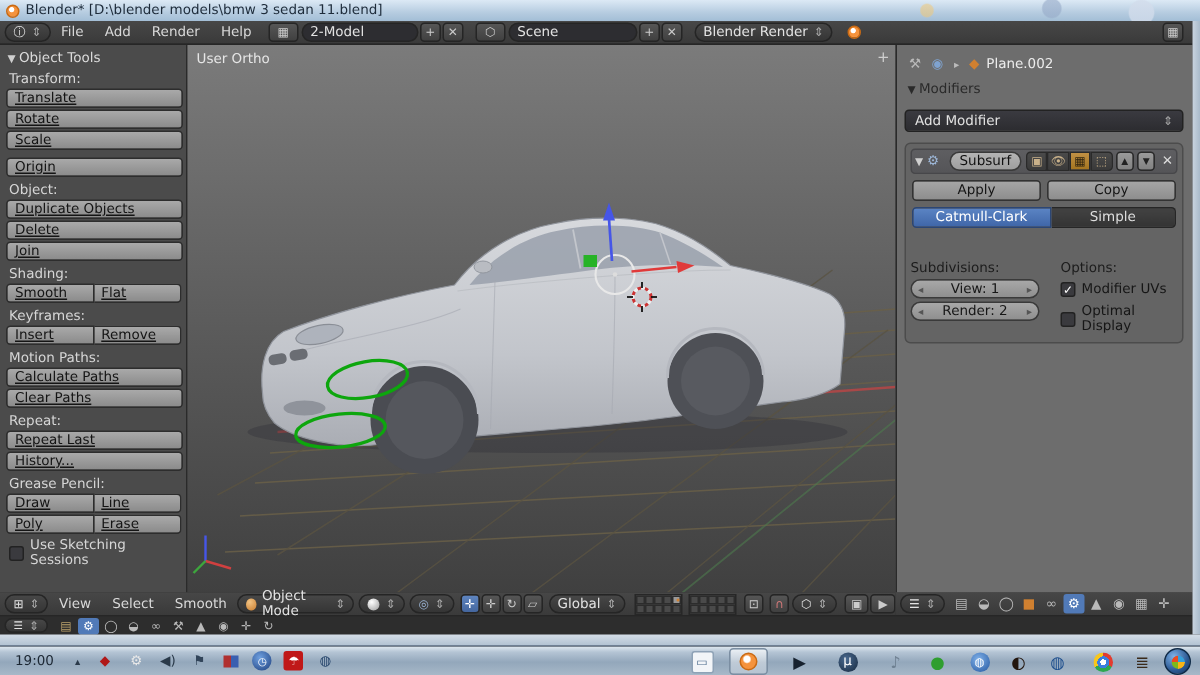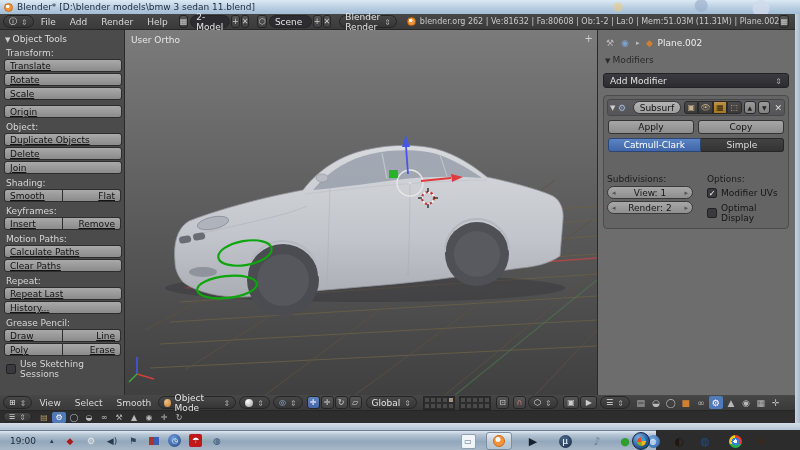--- a/index.html
+++ b/index.html
@@ -32,21 +32,21 @@
 
   
   .tool-shelf{left:0;top:30px;width:125px;height:365px;background:#4b4b4b;border-right:1px solid #2a2a2a;padding:2px 3px;overflow:hidden;}
   .panel-title{color:#dcdcdc;font-size:9px;margin:2px 0 4px 2px;}
   .panel-title::before{content:"▼ ";font-size:7px;color:#cfcfcf;}
   .shelf-label{color:#d6d6d6;margin:4px 0 1px 3px;font-size:9px;}
   .tbtn{display:block;width:118px;height:13px;line-height:12px;background:linear-gradient(#a9a9a9,#8b8b8b);
     border:1px solid #2d2d2d;border-radius:3px;color:#141414;padding:0 5px;margin:0 0 1px 1px;font-size:9px;text-decoration:underline;}
   .pair{display:flex;margin:0 0 1px 1px;}
   .pair .tbtn{width:59px;margin:0;border-radius:3px 0 0 3px;}
-  .pair .tbtn + .tbtn{border-radius:0 3px 3px 0;border-left:none;text-align:right;}
+  .pair .tbtn + .tbtn{border-radius:0 3px 3px 0;border-left:none;}
   .cbrow{display:flex;align-items:center;margin:3px 0 0 3px;color:#d6d6d6;}
   .cb{width:10px;height:10px;background:#3a3a3e;border:1px solid #222;border-radius:2px;margin-right:4px;display:inline-flex;align-items:center;justify-content:center;color:#fff;font-size:8px;flex:none;}
   .cb.checked::after{content:"✓";}
 
   
   .viewport{left:125px;top:30px;width:472px;height:365px;background:linear-gradient(#7b7b7b,#595959 55%,#404040);overflow:hidden;}
   .vp-label{position:absolute;left:6px;top:5px;color:#e6e6e6;font-size:9px;}
   .vp-obj-label{position:absolute;left:36px;top:366px;color:#dcdcdc;font-size:9px;}
   .vp-plus{position:absolute;right:4px;top:3px;color:#cfcfcf;font-size:10px;}
 
@@ -82,21 +82,21 @@
   .bottom-strip .tab-icon{height:11px;font-size:8px;}
   .layers{display:flex;margin-left:6px;}
   .lgrid{display:grid;grid-template-columns:repeat(5,6px);grid-auto-rows:6px;border:1px solid #272727;margin-right:4px;}
   .lcell{background:#4a4a4a;border:0.5px solid #2c2c2c;position:relative;}
   .lcell.on{background:#9a9a9a;}
   .lcell .dot{position:absolute;left:1.5px;top:1.5px;width:2px;height:2px;background:#d08030;border-radius:50%;}
 
   
   .win-border-b{left:0;top:423px;width:800px;height:7px;background:linear-gradient(#d4dde7,#b3c3d3);}
   .win-border-r{left:795px;top:14px;width:5px;height:409px;background:linear-gradient(90deg,#c9d4e0,#a9bacb);}
-  .taskbar{left:0;top:430px;width:656px;height:20px;background:linear-gradient(#dfe8f0,#b4c4d4 20%,#93a7bb 55%,#a7b8c8);border-top:1px solid #6f8094;display:flex;align-items:center;color:#1c2733;}
+  .taskbar{left:0;top:430px;width:800px;height:20px;background:linear-gradient(#dfe8f0,#b4c4d4 20%,#93a7bb 55%,#a7b8c8);border-top:1px solid #6f8094;display:flex;align-items:center;color:#1c2733;}
   .tray-icon{width:13px;height:13px;display:inline-flex;align-items:center;justify-content:center;font-size:9px;margin-right:8px;flex:none;}
   .app-icon{width:15px;height:15px;display:inline-flex;align-items:center;justify-content:center;font-size:11px;flex:none;}
   .app-btn{position:absolute;top:1px;width:26px;height:18px;border-radius:3px;display:flex;align-items:center;justify-content:center;}
   .app-btn.running{background:linear-gradient(rgba(255,255,255,.65),rgba(255,255,255,.2));border:1px solid #7b8ea2;}
   .orb{position:absolute;right:6px;top:1px;width:18px;height:18px;border-radius:50%;
     background:radial-gradient(circle at 35% 30%,#7fb2e8,#2c5a94 60%,#143256);border:1px solid #0f2a47;display:flex;align-items:center;justify-content:center;}
   .orb .flag{width:9px;height:9px;border-radius:50%;
     background:conic-gradient(#36a0da 0 90deg,#f8b517 90deg 180deg,#7db91c 180deg 270deg,#ea4c22 270deg 360deg);
     -webkit-mask:radial-gradient(circle,#000 0 100%);}
 </style>
@@ -130,21 +130,20 @@
     <span class="dd dd-dark" style="width:86px;margin-left:2px">
         <span>Scene</span>
       </span>
     <span class="sq-btn">+</span>
     <span class="sq-btn">✕</span>
     <span class="dd" style="margin-left:8px">
         <span>Blender Render</span>
         <span class="arr-ud"></span>
       </span>
     <span class="blender-logo" style="margin:0 4px 0 10px"></span>
-    <span class="stats">blender.org 262 | Ve:81632 | Fa:80608 | Ob:1-2 | La:0 | Mem:51.03M (11.31M) | Plane.002</span>
     <span class="sq-btn" style="margin-left:auto;margin-right:6px">▦</span>
   </div>
 
   <div class="abs tool-shelf">
     <div class="panel-title">Object Tools</div>
     <div class="shelf-label">Transform:</div>
     <div class="tbtn">Translate</div>
     <div class="tbtn">Rotate</div>
     <div class="tbtn">Scale</div>
     <div class="tbtn" style="margin-top:5px">Origin</div>

